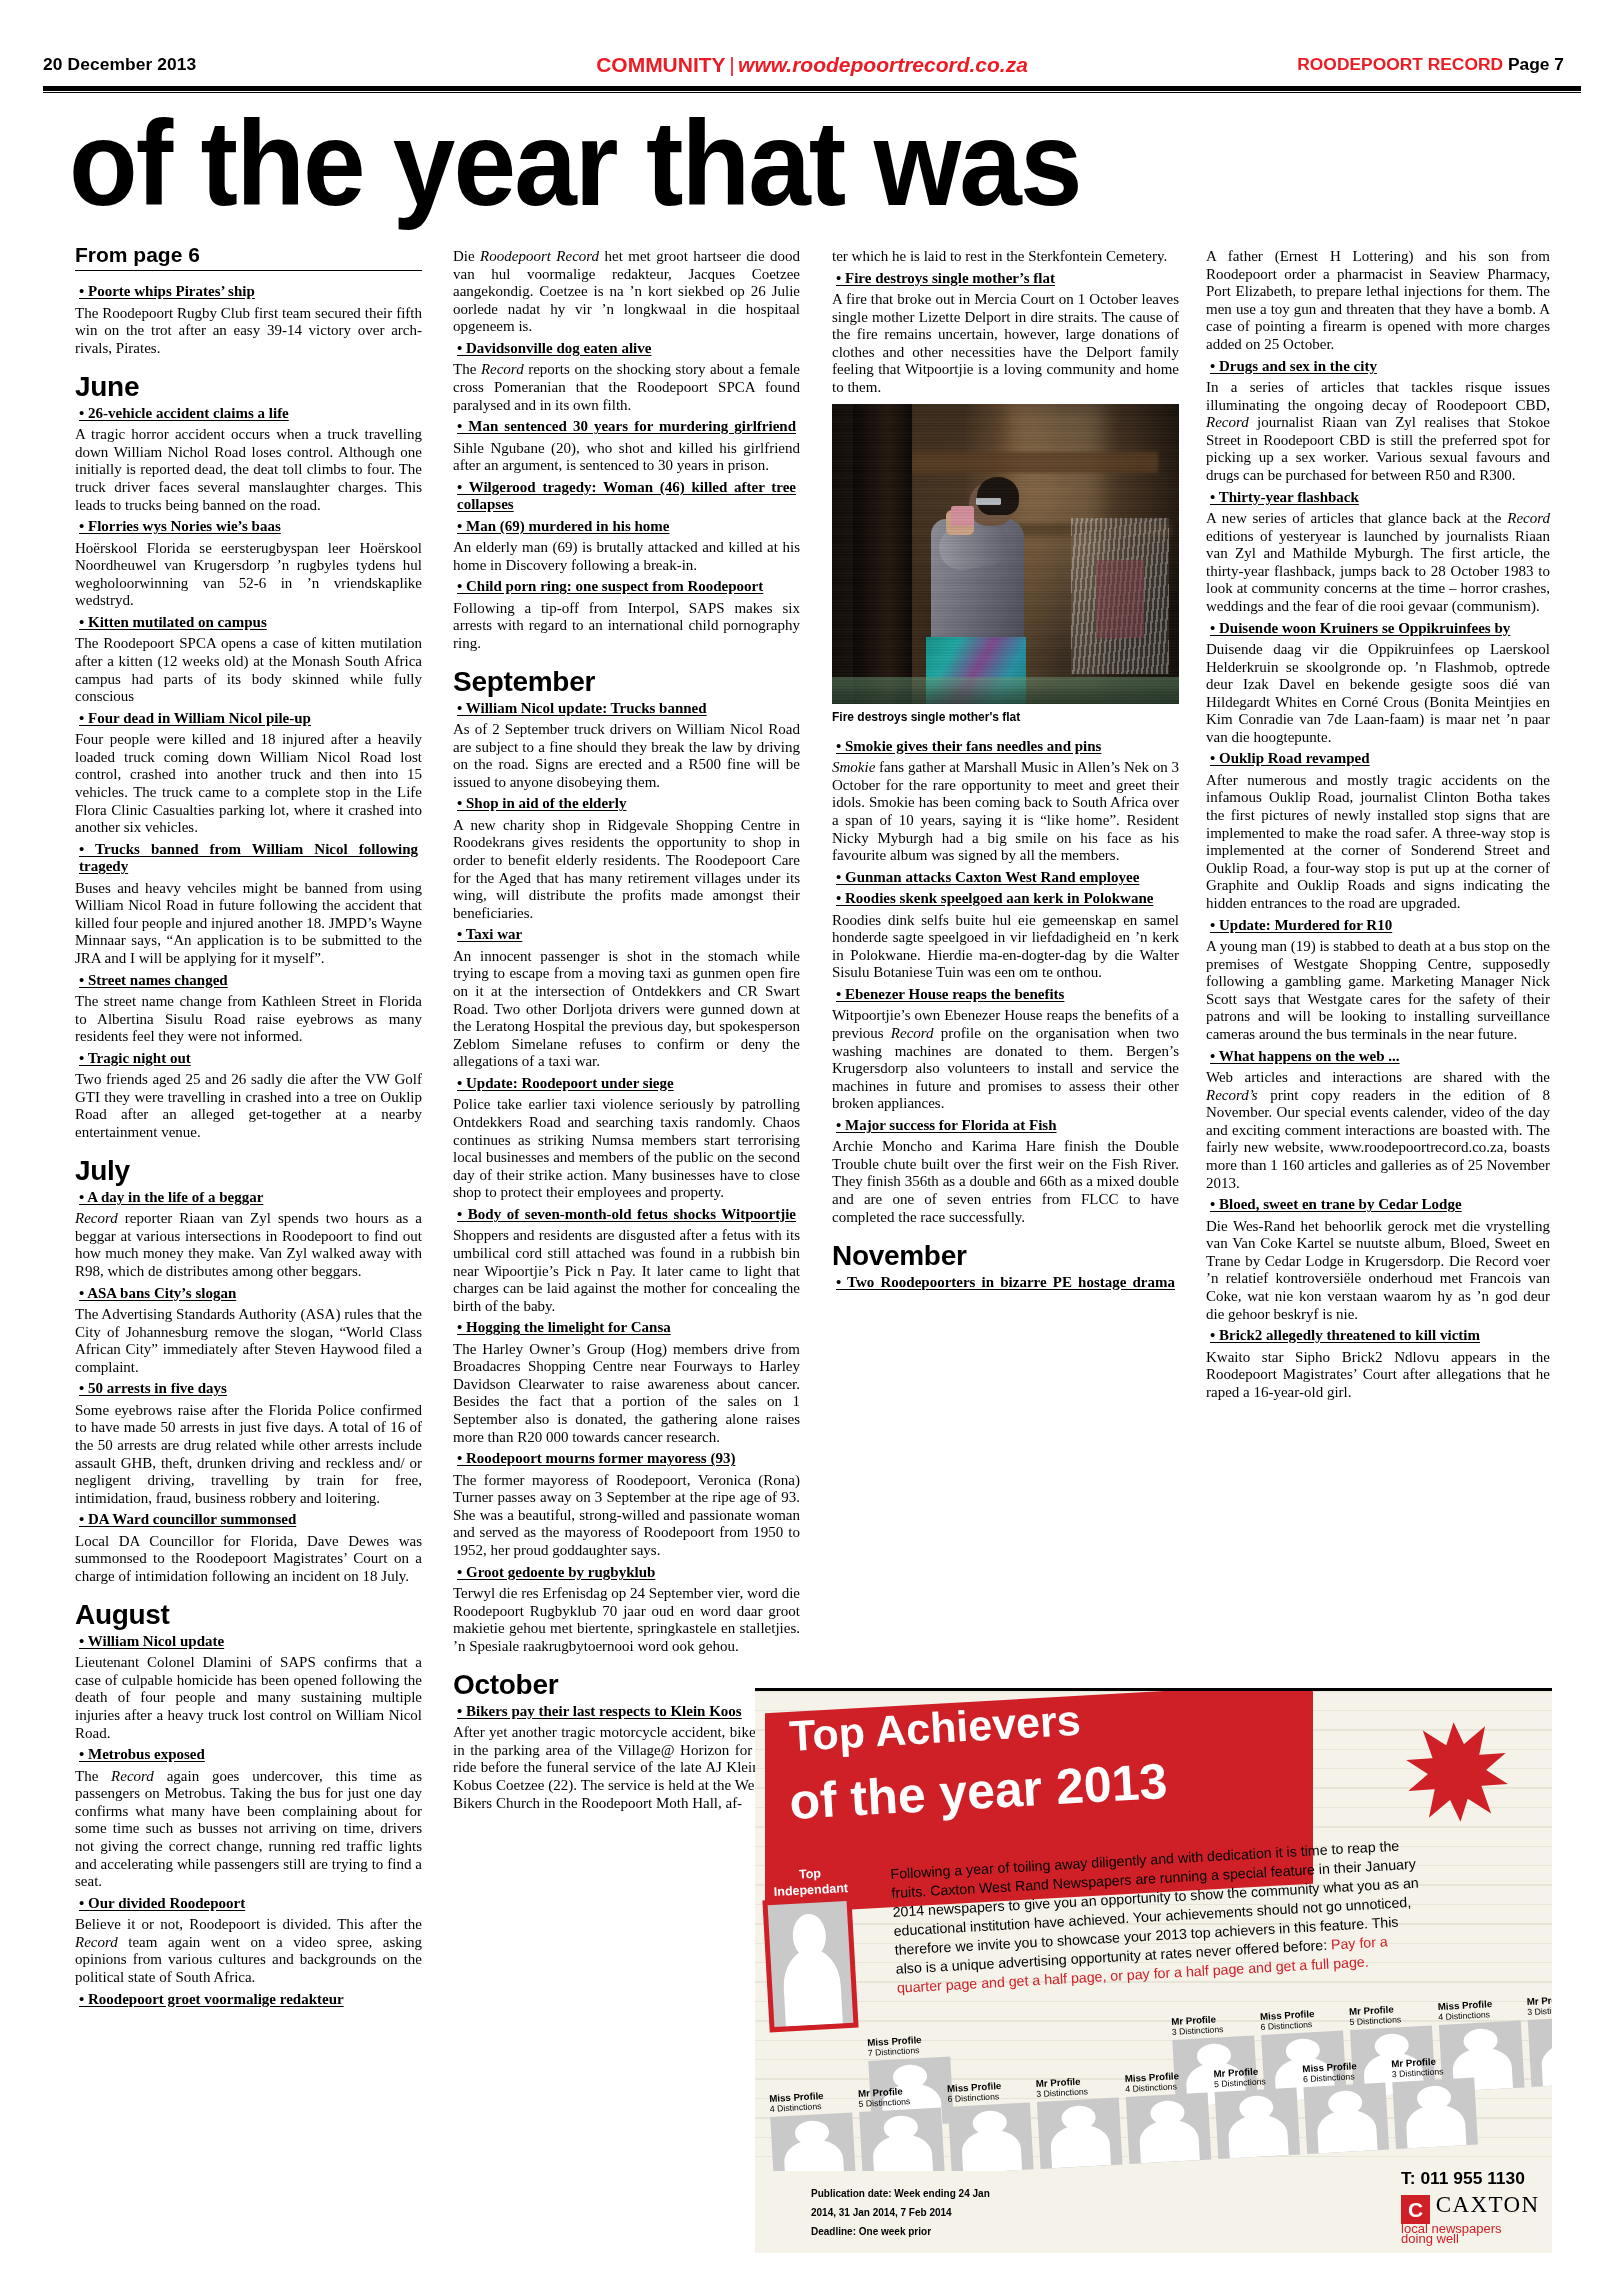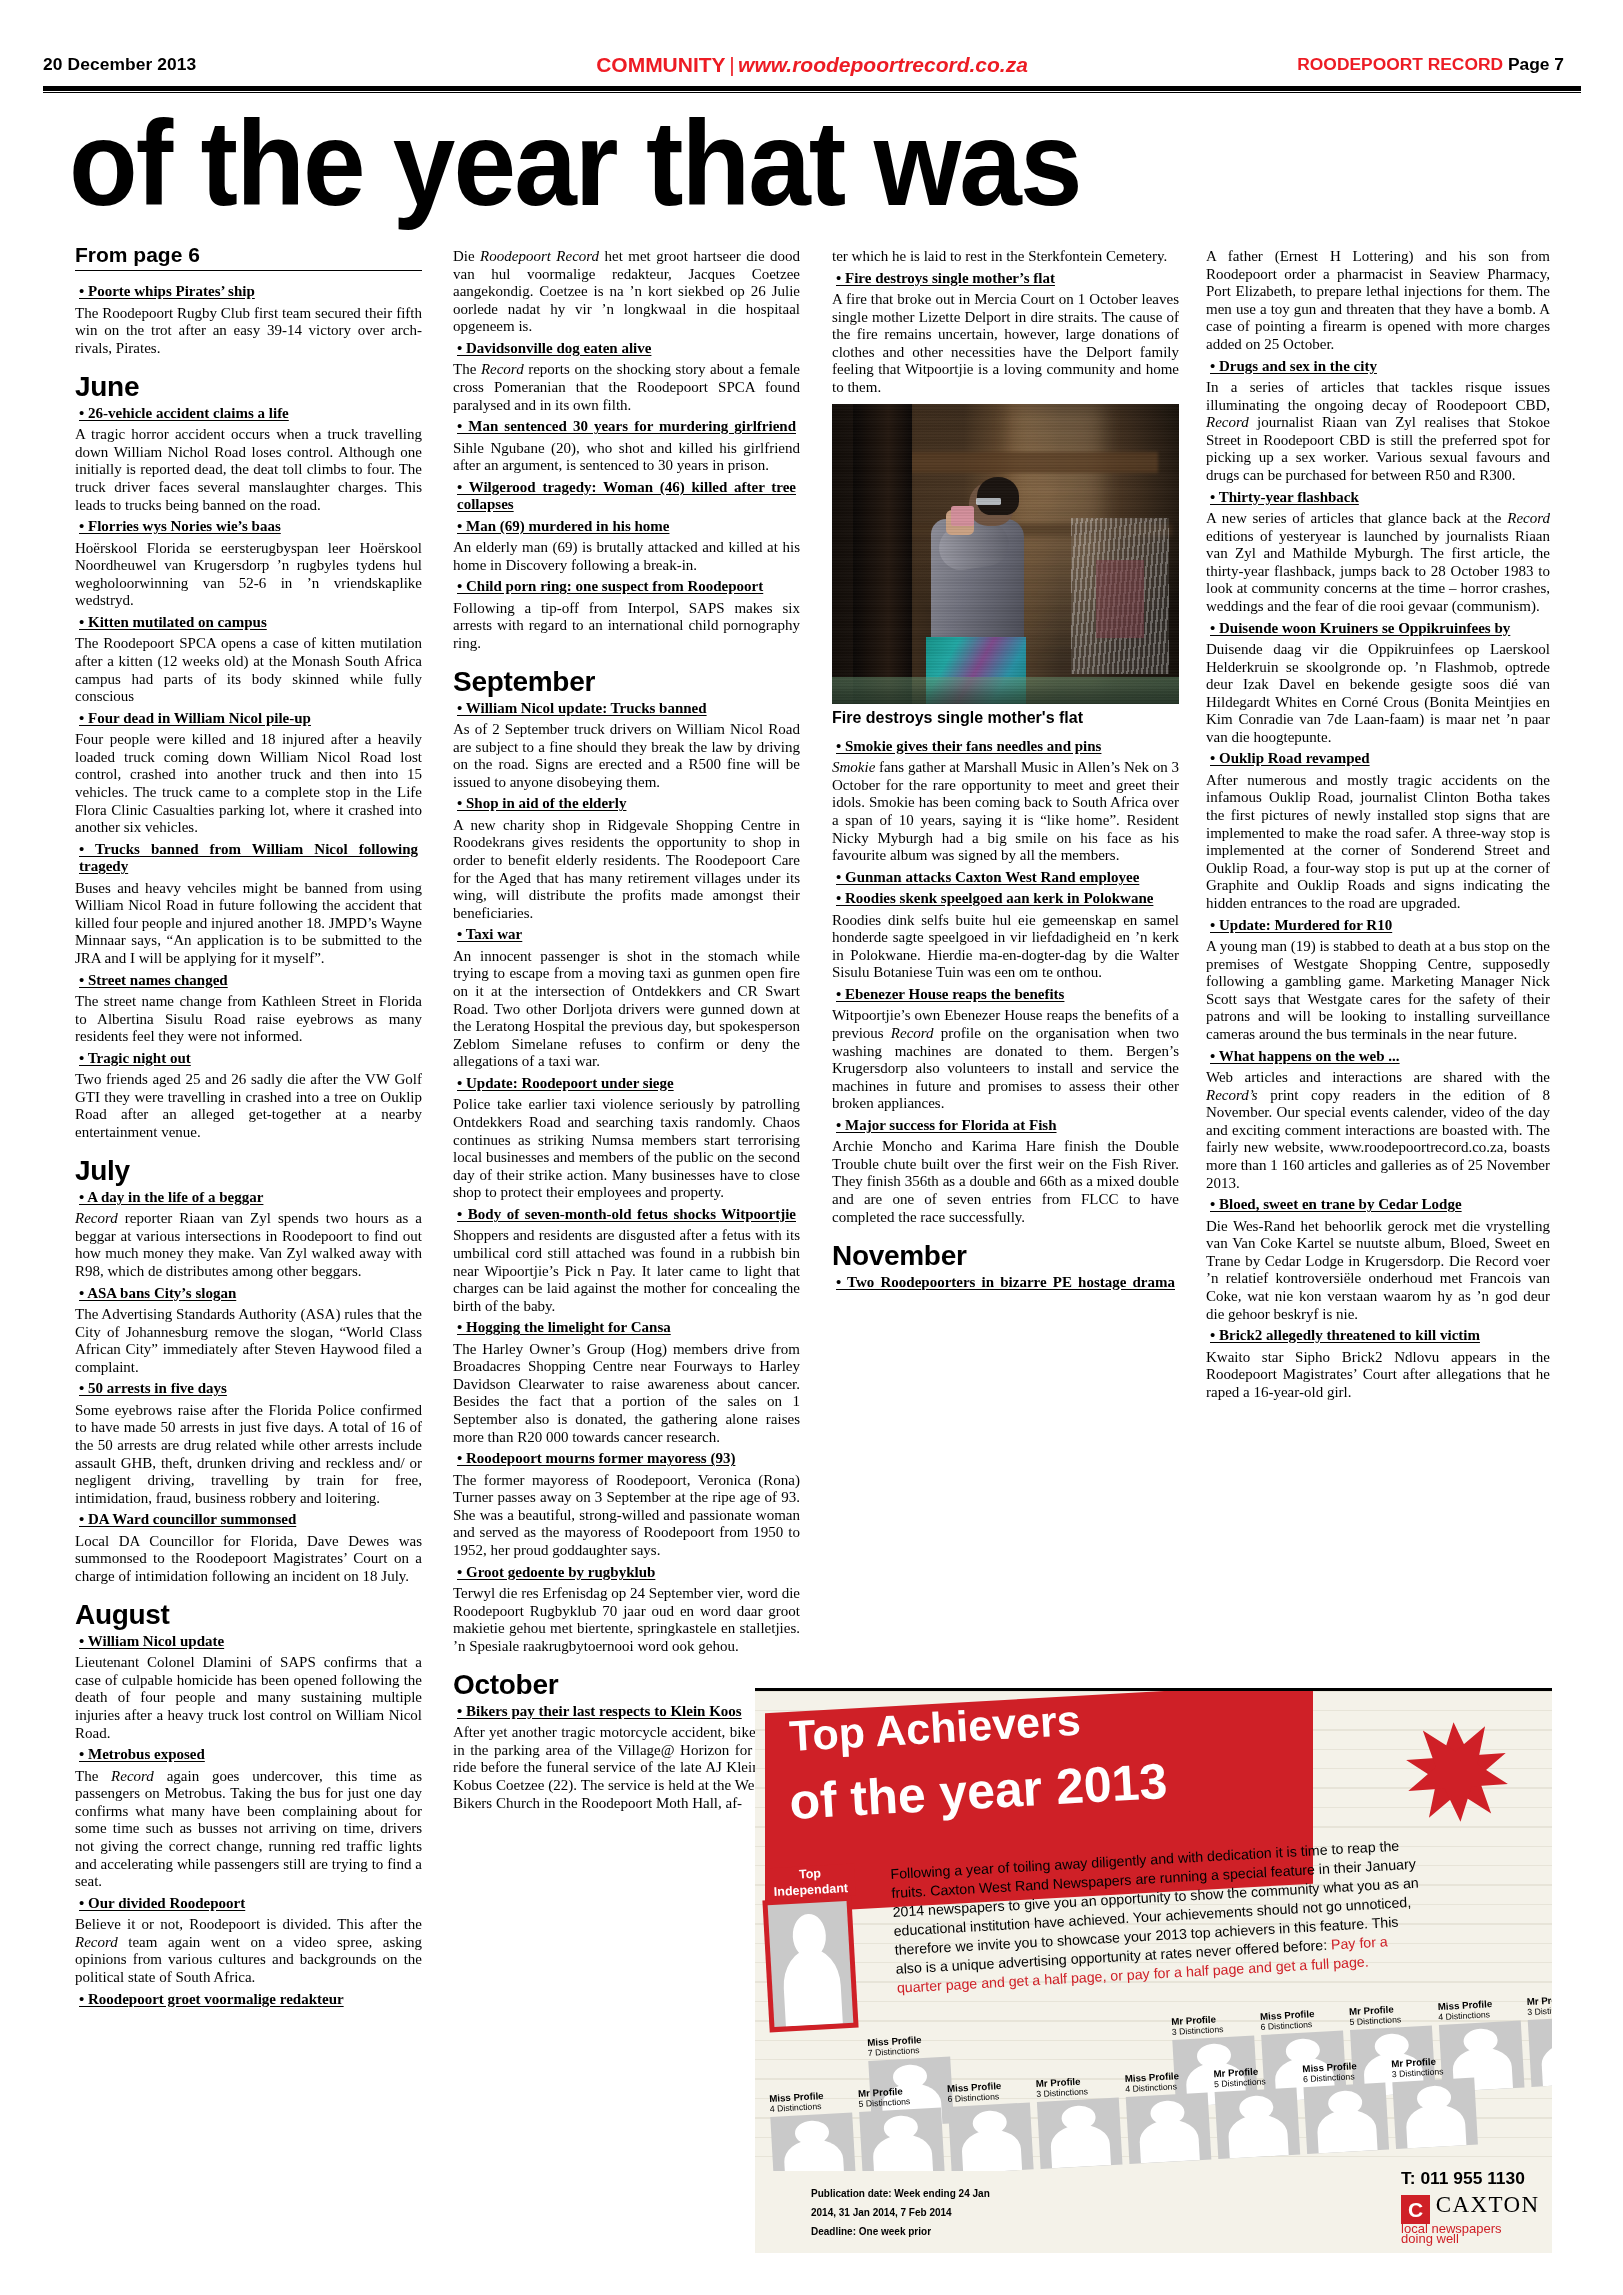--- a/index.html
+++ b/index.html
@@ -67,21 +67,21 @@
      background:linear-gradient(100deg,#9a9aa4,#5e5f6a);transform:rotate(-9deg);}
   .photo .hand{position:absolute;left:22%;top:13%;width:22%;height:11%;border-radius:5.6px;background:#caa183;}
   .photo .phone{position:absolute;left:26%;top:11%;width:18%;height:9%;border-radius:2.8px;background:#d4909c;}
   .photo .skirt{position:absolute;left:6%;top:70%;width:80%;height:30%;
      background:linear-gradient(120deg,#1e8f86 0%,#2aa3a0 25%,#7a4a86 50%,#2f8fa0 75%,#1c7f78 100%);
      filter:saturate(1.1);}
   .photo .floor{position:absolute;left:0;bottom:0;width:100%;height:9%;
      background:linear-gradient(180deg,rgba(120,170,130,.45),rgba(40,60,45,.8));}
   .photo .grain{position:absolute;inset:0;background:
      repeating-linear-gradient(0deg,rgba(0,0,0,.06) 0 1.4px,rgba(255,255,255,.02) 1.4px 2.8px);}
-  .caption{font-family:"Liberation Sans",sans-serif;font-weight:bold;font-size:16px;margin:2.8px 0 11px 0;}
+  .caption{font-family:"Liberation Sans",sans-serif;font-weight:bold;font-size:12px;margin:2.8px 0 11px 0;}
 
   
   .ad{position:absolute;left:755px;top:1688px;width:797px;height:562px;background:#f4f2e9;overflow:hidden;
       border-top:3.5px solid #000;}
   .ad-lines{position:absolute;inset:0;background:repeating-linear-gradient(0deg,#f4f2e9 0 18px,#e7e4d8 18px 19.4px);}
   .ad-redblock{position:absolute;left:9.7px;top:7px;width:548px;height:201px;background:#cf2027;transform:skewY(-3.2deg);}
   .ad-title1{position:absolute;left:33px;top:21px;font-family:"Liberation Sans",sans-serif;font-weight:bold;
       font-size:43px;color:#fff;transform:rotate(-3.2deg);transform-origin:left top;white-space:nowrap;}
   .ad-title2{position:absolute;left:33px;top:82px;font-family:"Liberation Sans",sans-serif;font-weight:bold;
       font-size:50px;color:#fff;transform:rotate(-3.2deg);transform-origin:left top;white-space:nowrap;}

